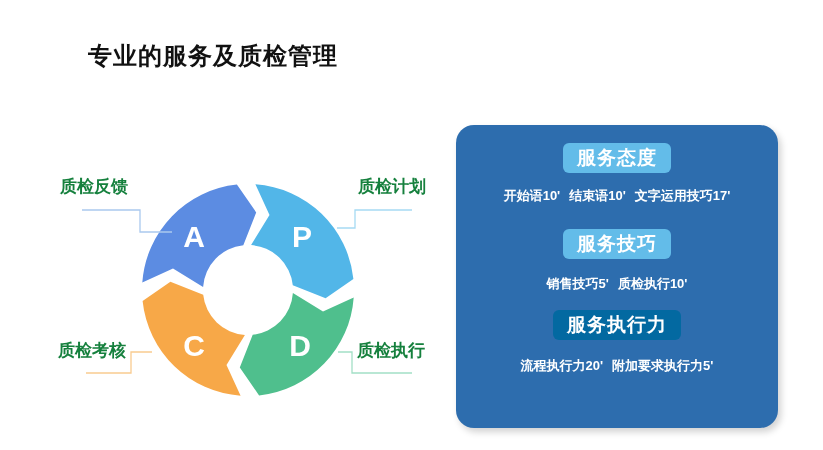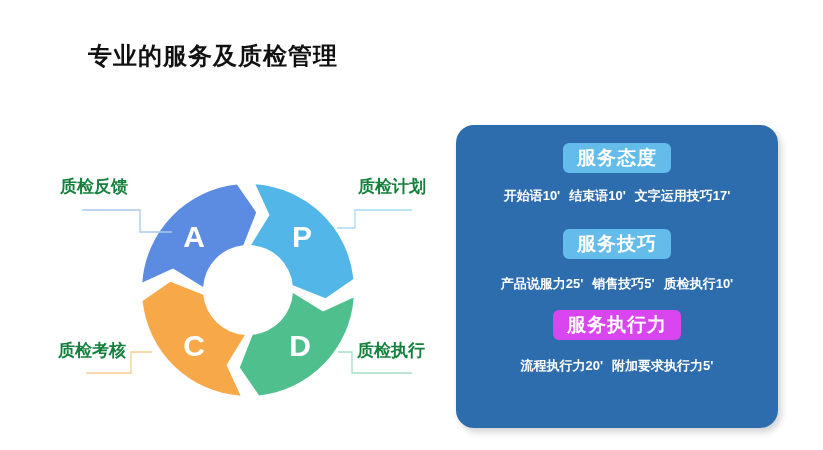--- a/index.html
+++ b/index.html
@@ -115,34 +115,30 @@
       </span>
       <span class="item">
         <span class="lbl">文字运用技巧</span>
         <span class="val">17'</span>
       </span>
     </div>
 
     <div class="pill pill-2" style="background: rgb(99, 188, 233);">服务技巧</div>
     <div class="row row-2">
       <span class="item">
-        <span class="lbl">产品说服力</span>
-        <span class="val">25'</span>
-      </span>
-      <span class="item">
         <span class="lbl">销售技巧</span>
         <span class="val">5'</span>
       </span>
       <span class="item">
         <span class="lbl">质检执行</span>
         <span class="val">10'</span>
       </span>
     </div>
 
-    <div class="pill pill-3" style="background: #d946ef;">服务执行力</div>
+    <div class="pill pill-3" style="background: #0369a1;">服务执行力</div>
     <div class="row row-3">
       <span class="item">
         <span class="lbl">流程执行力</span>
         <span class="val">20'</span>
       </span>
       <span class="item">
         <span class="lbl">附加要求执行力</span>
         <span class="val">5'</span>
       </span>
     </div>

